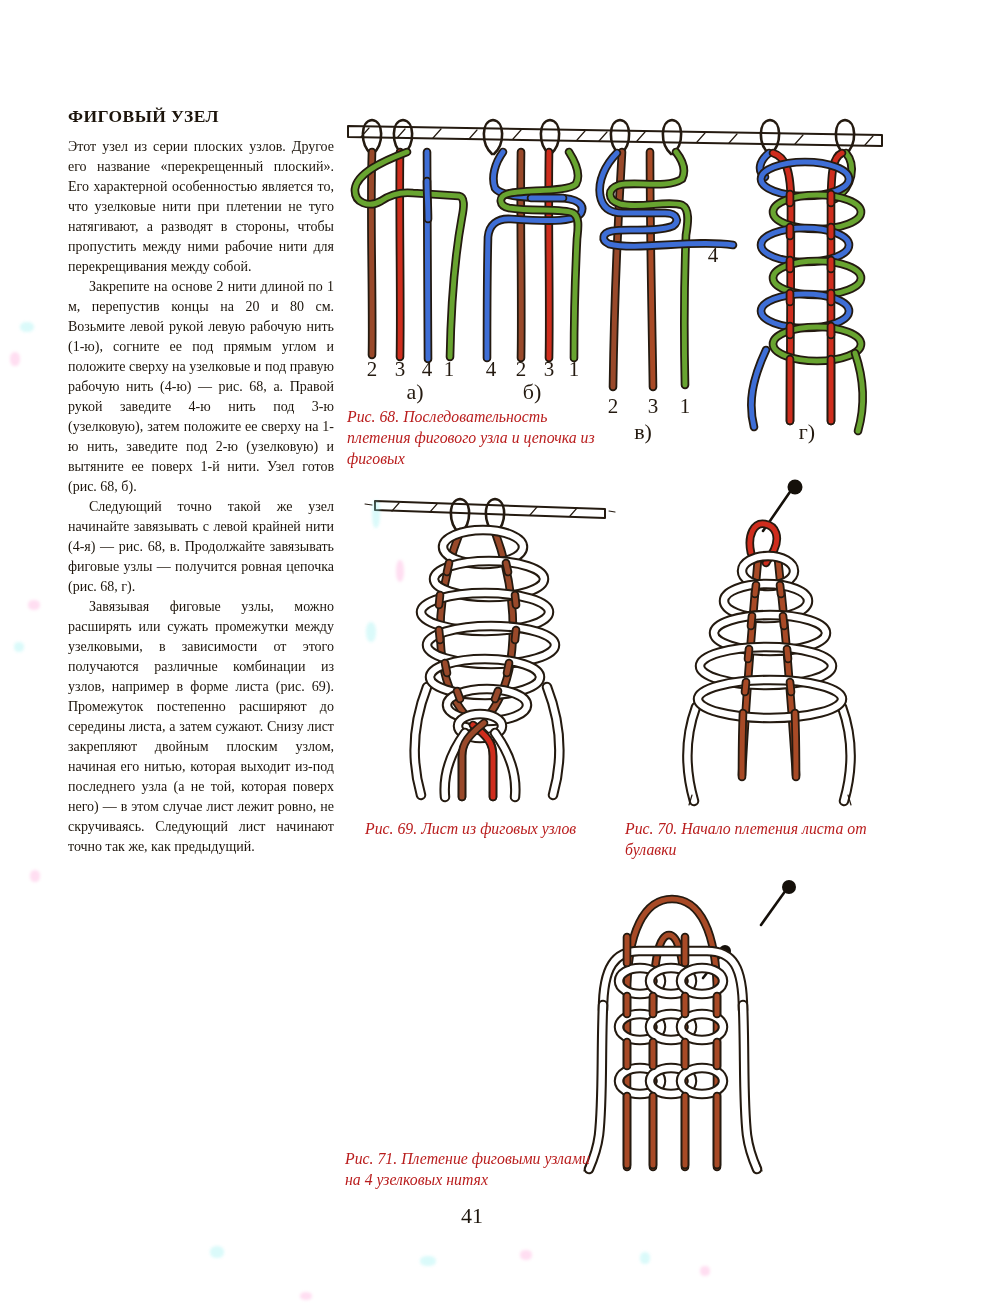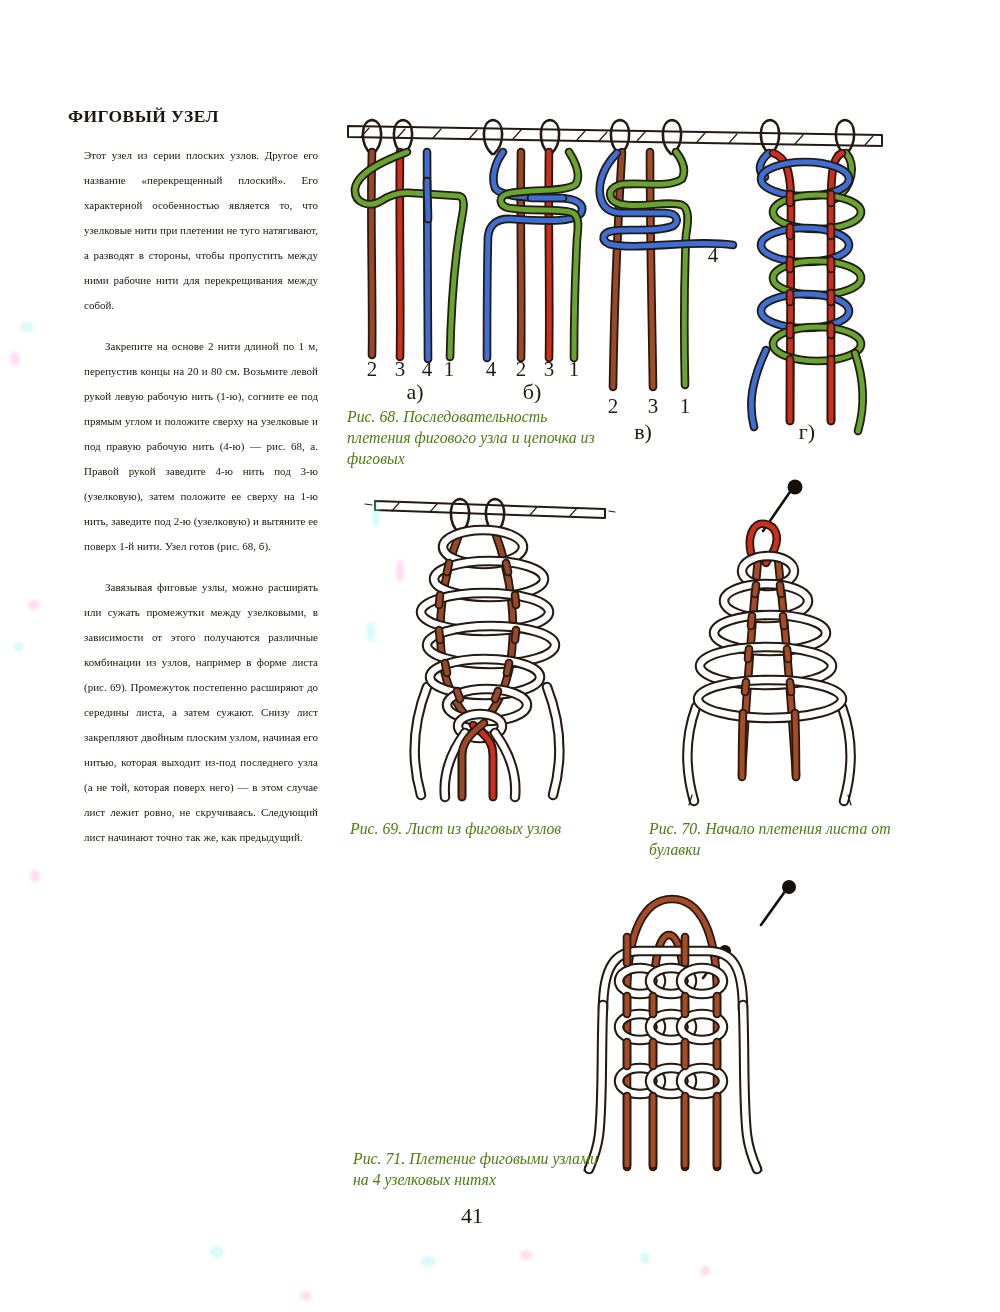--- a/index.html
+++ b/index.html
@@ -4,28 +4,28 @@
 <style>
   html,body{margin:0;padding:0;background:#ffffff;}
   .page{
     position:relative;width:1000px;height:1312px;background:#ffffff;
     font-family:"Liberation Serif","DejaVu Serif",serif;color:#1c140b;overflow:hidden;
   }
   
   .text-col{position:absolute;left:68px;top:106px;width:266px;}
   .heading{font-size:17.5px;font-weight:bold;letter-spacing:.4px;margin:0 0 10px 0;}
   .text-col p{
-    margin:16px;font-size:11px;line-height:25px;text-align:justify;
+    margin:0;font-size:14px;line-height:20px;text-align:justify;
     hyphens:auto;-webkit-hyphens:auto;
   }
   .text-col p.ind{text-indent:21px;font-family:Liberation Serif, serif;}
   
   .caption{
     position:absolute;font-style:italic;font-size:15.8px;line-height:21px;
-    color:#4d7c0f;text-align:left;
+    color:#b91c1c;text-align:left;
   }
   
   .page-num{position:absolute;left:372px;top:1203px;width:200px;text-align:center;font-size:22px;}
   
   .fig{position:absolute;overflow:visible;}
   .fig path,.fig ellipse,.fig line{fill:none;stroke-linecap:round;stroke-linejoin:round;}
   .wol{stroke:#241a10;stroke-width:10.5;}
   .c-white{stroke:#ffffff;stroke-width:6.4;}
   .tol{stroke:#241a10;stroke-width:8.6;}
   .c-brown{stroke:#99492a;stroke-width:5;}
@@ -45,20 +45,21 @@
 </style>
 </head>
 <body>
 
 <div class="page">
 
   <div class="text-col">
     <h1 class="heading">ФИГОВЫЙ УЗЕЛ</h1>
     <p>Этот узел из серии плоских узлов. Другое его название «перекрещен­ный плоский». Его характерной особенностью является то, что узелковые нити при плетении не туго натягивают, а разводят в сто­роны, чтобы пропустить между ними рабочие нити для перекрещи­вания между собой.</p>
     <p class="ind">Закрепите на основе 2 нити дли­ной по 1 м, перепустив концы на 20 и 80 см. Возьмите левой рукой левую рабочую нить (1-ю), согните ее под прямым углом и положите сверху на узелковые и под правую рабочую нить (4-ю) — рис. 68, а. Правой рукой заведите 4-ю нить под 3-ю (узелковую), затем поло­жите ее сверху на 1-ю нить, заве­дите под 2-ю (узелковую) и вытя­ните ее поверх 1-й нити. Узел готов (рис. 68, б).</p>
+    <p class="ind">Следующий точно такой же узел начинайте завязывать с левой крайней нити (4-я) — рис. 68, в. Продолжайте завязывать фиговые узлы — получится ровная цепочка (рис. 68, г).</p>
     <p class="ind">Завязывая фиговые узлы, можно расширять или сужать промежутки между узелковыми, в зависимости от этого получаются различные комбинации из узлов, например в форме листа (рис. 69). Промежу­ток постепенно расширяют до сере­дины листа, а затем сужают. Снизу лист закрепляют двойным плоским узлом, начиная его нитью, которая выходит из-под последнего узла (а не той, которая поверх него) — в этом случае лист лежит ровно, не скручиваясь. Следующий лист начинают точно так же, как преды­дущий.</p>
   </div>
 
   <svg class="fig" style="left:345px;top:95px" width="540" height="355" viewBox="0 0 540 355">
 
     <g>
       <path class="ropeband" d="M3,31 L537,40 L537,51 L3,42 Z"></path>
       <path class="tick" d="M24,33 l-8,9 M60,34 l-8,9 M96,34 l-8,9 M132,35 l-8,9 M176,35 l-8,9 M240,36 l-8,9 M262,37 l-8,9 M300,37 l-8,9 M360,38 l-8,9 M392,39 l-8,9 M458,40 l-8,9 M528,41 l-8,9"></path>
     </g>
 
@@ -261,21 +262,21 @@
         <use href="#f69oL" class="c-brown"></use>
       <use href="#f69oR" class="tol"></use>
         <use href="#f69oR" class="c-brown"></use>
       <use href="#f69lowL" class="tol"></use>
         <use href="#f69lowL" class="c-red"></use>
       <use href="#f69lowR" class="tol"></use>
         <use href="#f69lowR" class="c-brown"></use>
     </g>
   </svg>
 
-  <div class="caption" style="left:350px;top:818px;width:262px">Рис. 69. Лист из фиговых узлов</div>
+  <div class="caption" style="left:365px;top:818px;width:262px">Рис. 69. Лист из фиговых узлов</div>
 
   <svg class="fig" style="left:630px;top:475px" width="280" height="335" viewBox="0 0 280 335">
     <defs>
       <path id="f70loop" d="M121,78 C117,60 124,47 135,49 C146,51 150,62 144,75 C141,81 138,84 136,88"></path>
       <ellipse id="e701" cx="138" cy="96" rx="26" ry="15"></ellipse>
       <ellipse id="e702" cx="136" cy="126" rx="42" ry="17"></ellipse>
       <ellipse id="e703" cx="140" cy="158" rx="56" ry="18"></ellipse>
       <ellipse id="e704" cx="136" cy="191" rx="66" ry="19"></ellipse>
       <ellipse id="e705" cx="140" cy="224" rx="72" ry="19"></ellipse>
       <path id="f70L" d="M128,84 C122,150 116,220 112,300"></path>
@@ -321,21 +322,21 @@
       <use href="#f70oR" class="tol"></use>
         <use href="#f70oR" class="c-rust"></use>
       <use href="#f70lowL" class="tol"></use>
         <use href="#f70lowL" class="c-rust"></use>
       <use href="#f70lowR" class="tol"></use>
         <use href="#f70lowR" class="c-rust"></use>
       <path class="tick" d="M62,320 l-3,10 M218,320 l3,10"></path>
     </g>
   </svg>
 
-  <div class="caption" style="left:649px;top:818px;width:272px">Рис. 70. Начало плетения листа от булавки</div>
+  <div class="caption" style="left:625px;top:818px;width:272px">Рис. 70. Начало плетения листа от булавки</div>
 
   <svg class="fig" style="left:575px;top:875px" width="330" height="295" viewBox="0 0 330 295">
     <defs>
       <path id="f71outer" d="M52,292 L52,120 C52,55 70,24 97,24 C124,24 142,55 142,120 L142,292"></path>
       <path id="f71inner" d="M78,292 L78,140 C78,85 84,60 94,60 C104,60 110,85 110,140 L110,292"></path>
       <path id="f71band" d="M28,135 C28,92 40,76 64,76 L132,76 C158,76 168,92 168,135"></path>
       <path id="f71sideL" d="M28,130 C26,180 28,225 24,260 C22,275 18,285 14,294"></path>
       <path id="f71sideR" d="M168,130 C170,180 168,225 172,260 C174,275 178,285 182,294"></path>
       <ellipse id="e711a" cx="65" cy="106" rx="21" ry="13"></ellipse>
       <ellipse id="e711b" cx="96" cy="106" rx="21" ry="13"></ellipse>
@@ -391,21 +392,21 @@
     </g>
     <g>
       <use href="#f71oband" class="tol"></use>
         <use href="#f71oband" class="c-rust"></use>
       <use href="#f71over" class="tol"></use>
         <use href="#f71over" class="c-rust"></use>
       <path class="tick" d="M12,288 l-3,8 M184,288 l3,8"></path>
     </g>
   </svg>
 
-  <div class="caption" style="left:353px;top:1148px;width:258px">Рис. 71. Плетение фиговыми узлами на 4 узелковых нитях</div>
+  <div class="caption" style="left:345px;top:1148px;width:258px">Рис. 71. Плетение фиговыми узлами на 4 узелковых нитях</div>
 
   <div class="page-num">41</div>
 
   <div class="art" style="left:20px;top:322px;width:14px;height:10px;background:#8ef0f0"></div>
   <div class="art" style="left:10px;top:352px;width:10px;height:14px;background:#ff9ad5"></div>
   <div class="art" style="left:28px;top:600px;width:12px;height:10px;background:#ff9ad5"></div>
   <div class="art" style="left:14px;top:642px;width:10px;height:10px;background:#8ef0f0"></div>
   <div class="art" style="left:30px;top:870px;width:10px;height:12px;background:#ff9ad5"></div>
   <div class="art" style="left:372px;top:500px;width:8px;height:28px;background:#8ef0f0"></div>
   <div class="art" style="left:396px;top:560px;width:8px;height:22px;background:#ff9ad5"></div>

